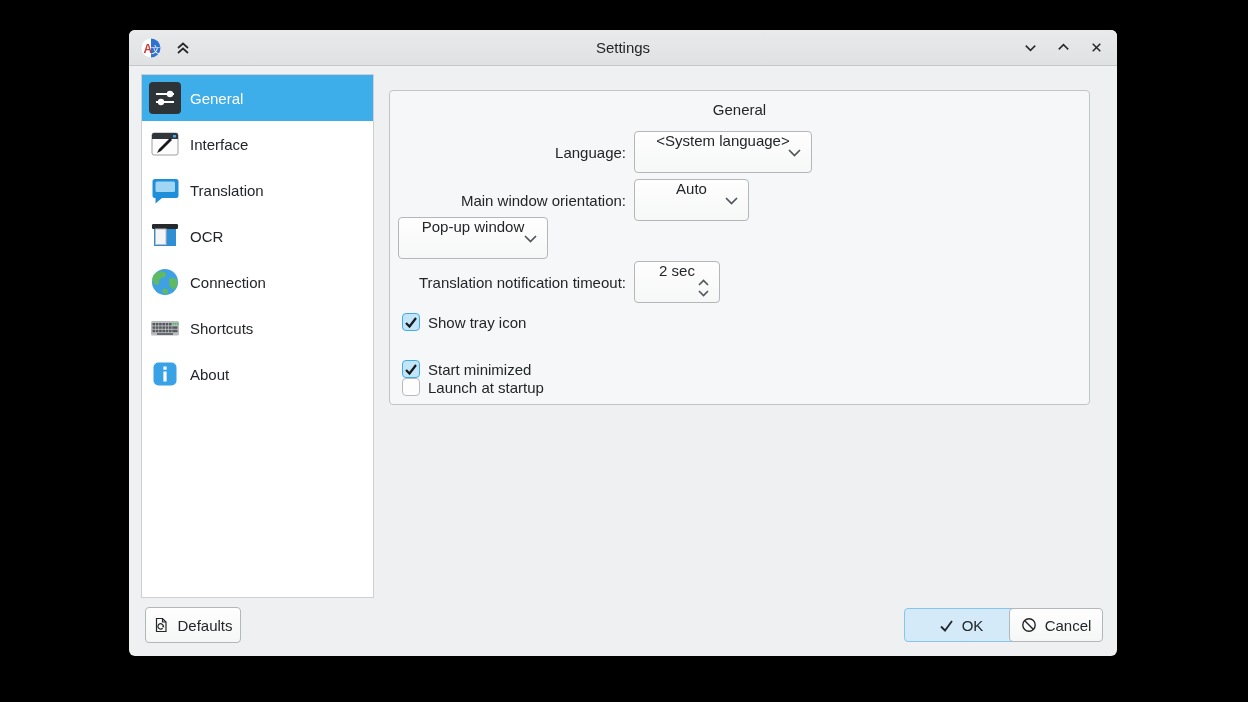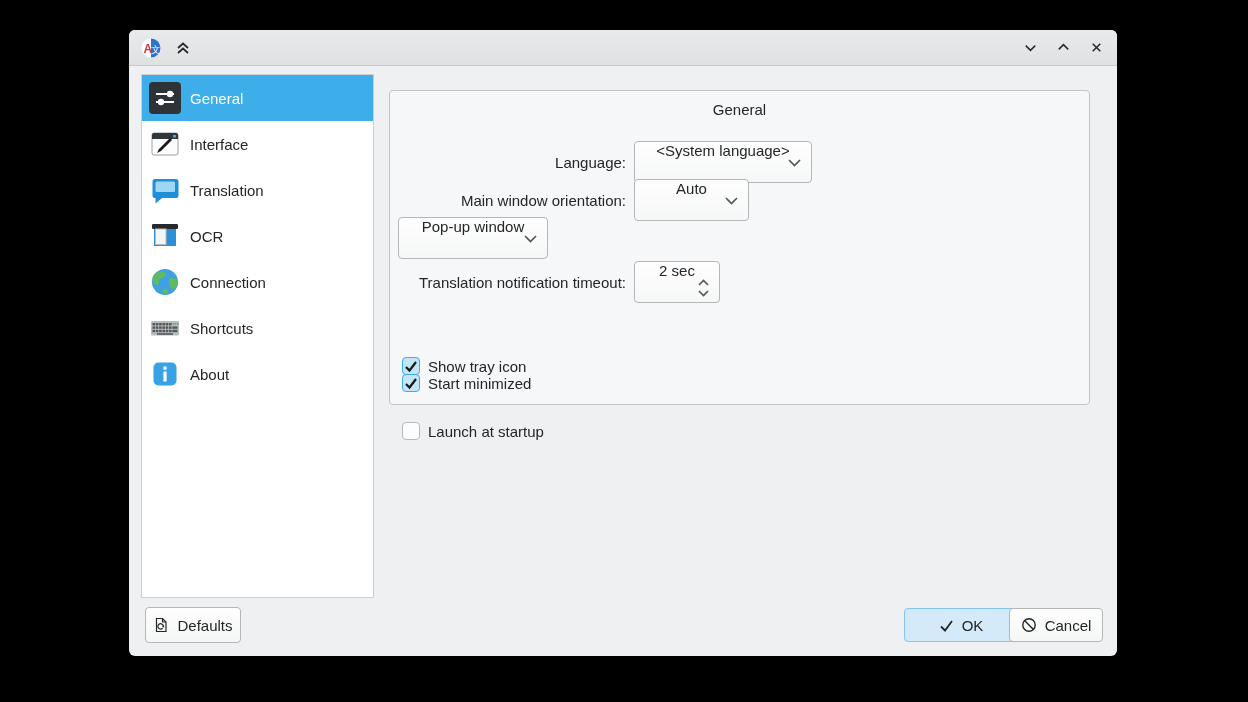--- a/index.html
+++ b/index.html
@@ -52,21 +52,21 @@
   .combo, .spin {
     margin-left:8px; height:42px;
     background:linear-gradient(#fefefe,#f6f7f7);
     border:1px solid #b3b7b9; border-radius:4px;
     display:flex; align-items:center; padding:0 10px; font-size:15px;
     cursor:pointer;
     flex-direction:column;
   }
   .combo .chev { margin-left:auto; display:flex; }
   .spin-arrows { margin-left:auto; display:flex; flex-direction:column; gap:4px; }
-  .check-row { position:absolute; display:flex; align-items:center; height:20px;margin-top:44px; }
+  .check-row { position:absolute; display:flex; align-items:center; height:20px; }
   .checkbox {
     width:18px; height:18px; border-radius:4px;
     border:1px solid #b6babc; background:#fdfdfd;
     display:flex; align-items:center; justify-content:center; cursor:pointer;
   }
   .checkbox svg { display:none; }
   .checkbox.checked { background:#c3e5f8; border-color:#42ace8; }
   .checkbox.checked svg { display:block; }
   .check-label { margin-left:8px; font-size:15px; }
   
@@ -80,20 +80,21 @@
   .btn-defaults { left:16px; top:577px; width:96px; height:36px; }
   .btn-ok { left:775px; top:578px; width:114px; background:#d4eaf9; border-color:#85c5ef; }
   .btn-cancel { left:880px; top:578px; width:94px; }
 </style>
 </head>
 <body>
 
 <div class="window">
 
   <div class="titlebar">
+    <div class="tb-title">Settings</div>
     <div class="tb-left">
       <span style="display:flex">
         <svg width="20" height="20" viewBox="0 0 20 20">
           <circle cx="10" cy="10" r="9.5" fill="#ffffff"></circle>
           <path d="M10 .5 a9.5 9.5 0 0 1 0 19 z" fill="#2d72d2"></path>
           <text x="2.5" y="14.5" font-size="12" font-weight="bold" fill="#d03a3a" font-family="Liberation Sans, sans-serif">A</text>
           <text x="10" y="15" font-size="9.5" fill="#ffffff" font-family="Liberation Sans, sans-serif">文</text>
         </svg>
       </span>
       <span class="tb-btn">
@@ -229,21 +230,21 @@
         </svg>
       </span>
       <span>About</span>
     </div>
 
   </div>
 
   <div class="groupbox">
     <div class="group-title">General</div>
 
-    <div class="field-row" style="top:54px">
+    <div class="field-row" style="top:44px">
       <div class="field-label">Language:</div>
       <div class="combo" style="width:178px">
         <span>&lt;System language&gt;</span>
         <span class="chev">
           <svg width="13" height="8" viewBox="0 0 13 8" fill="none" stroke="#50555a" stroke-width="1.7">
               <polyline points="1,1 6.5,6.5 12,1"></polyline>
             </svg>
         </span>
       </div>
     </div>
@@ -292,21 +293,21 @@
 
     <div class="check-row" style="top:221px; left:12px">
       <span class="checkbox checked">
         <svg width="14" height="14" viewBox="0 0 14 14" fill="none" stroke="#17191b" stroke-width="2.2">
             <polyline points="2,8 5.5,11.5 12,3"></polyline>
           </svg>
       </span>
       <span class="check-label">Show tray icon</span>
     </div>
 
-    <div class="check-row" style="top:238px; left:12px">
+    <div class="check-row" style="top:268px; left:12px">
       <span class="checkbox checked">
         <svg width="14" height="14" viewBox="0 0 14 14" fill="none" stroke="#17191b" stroke-width="2.2">
             <polyline points="2,8 5.5,11.5 12,3"></polyline>
           </svg>
       </span>
       <span class="check-label">Start minimized</span>
     </div>
 
     <div class="check-row" style="top:286px; left:12px">
       <span class="checkbox">

